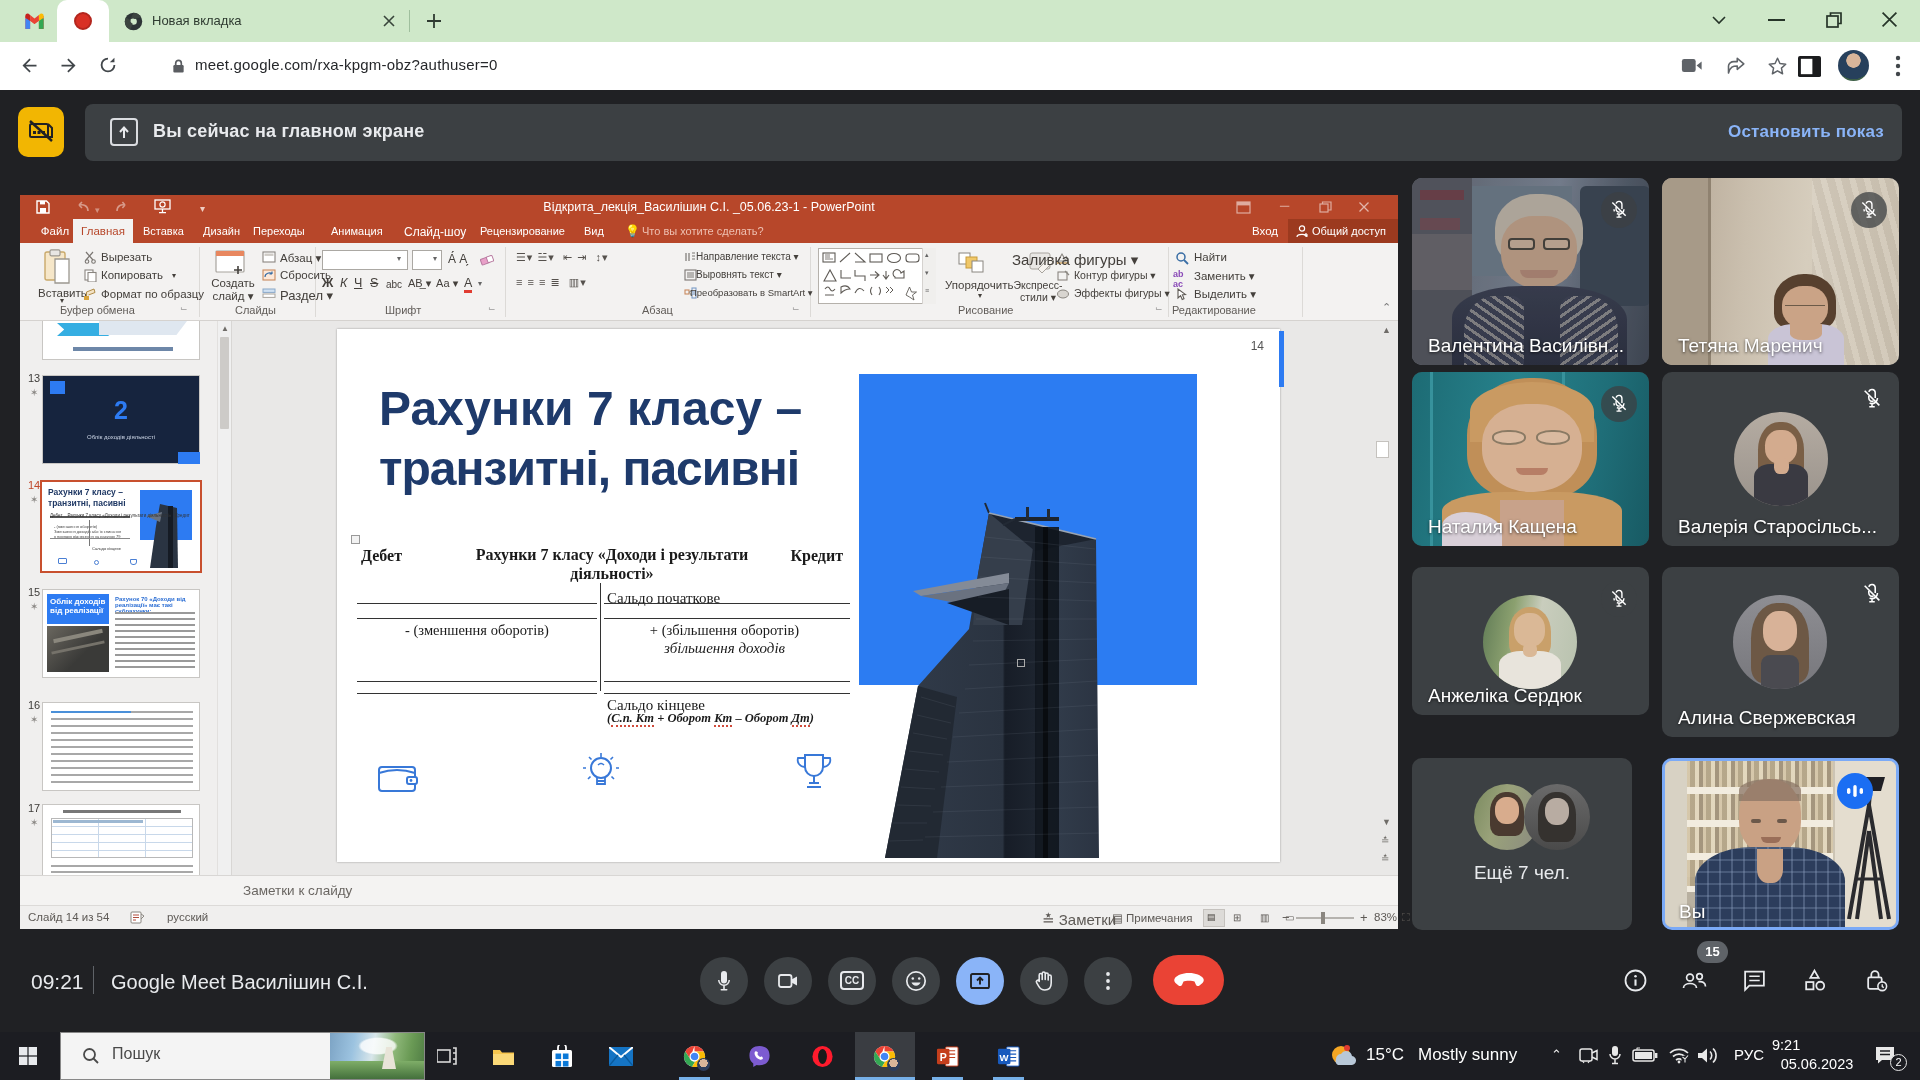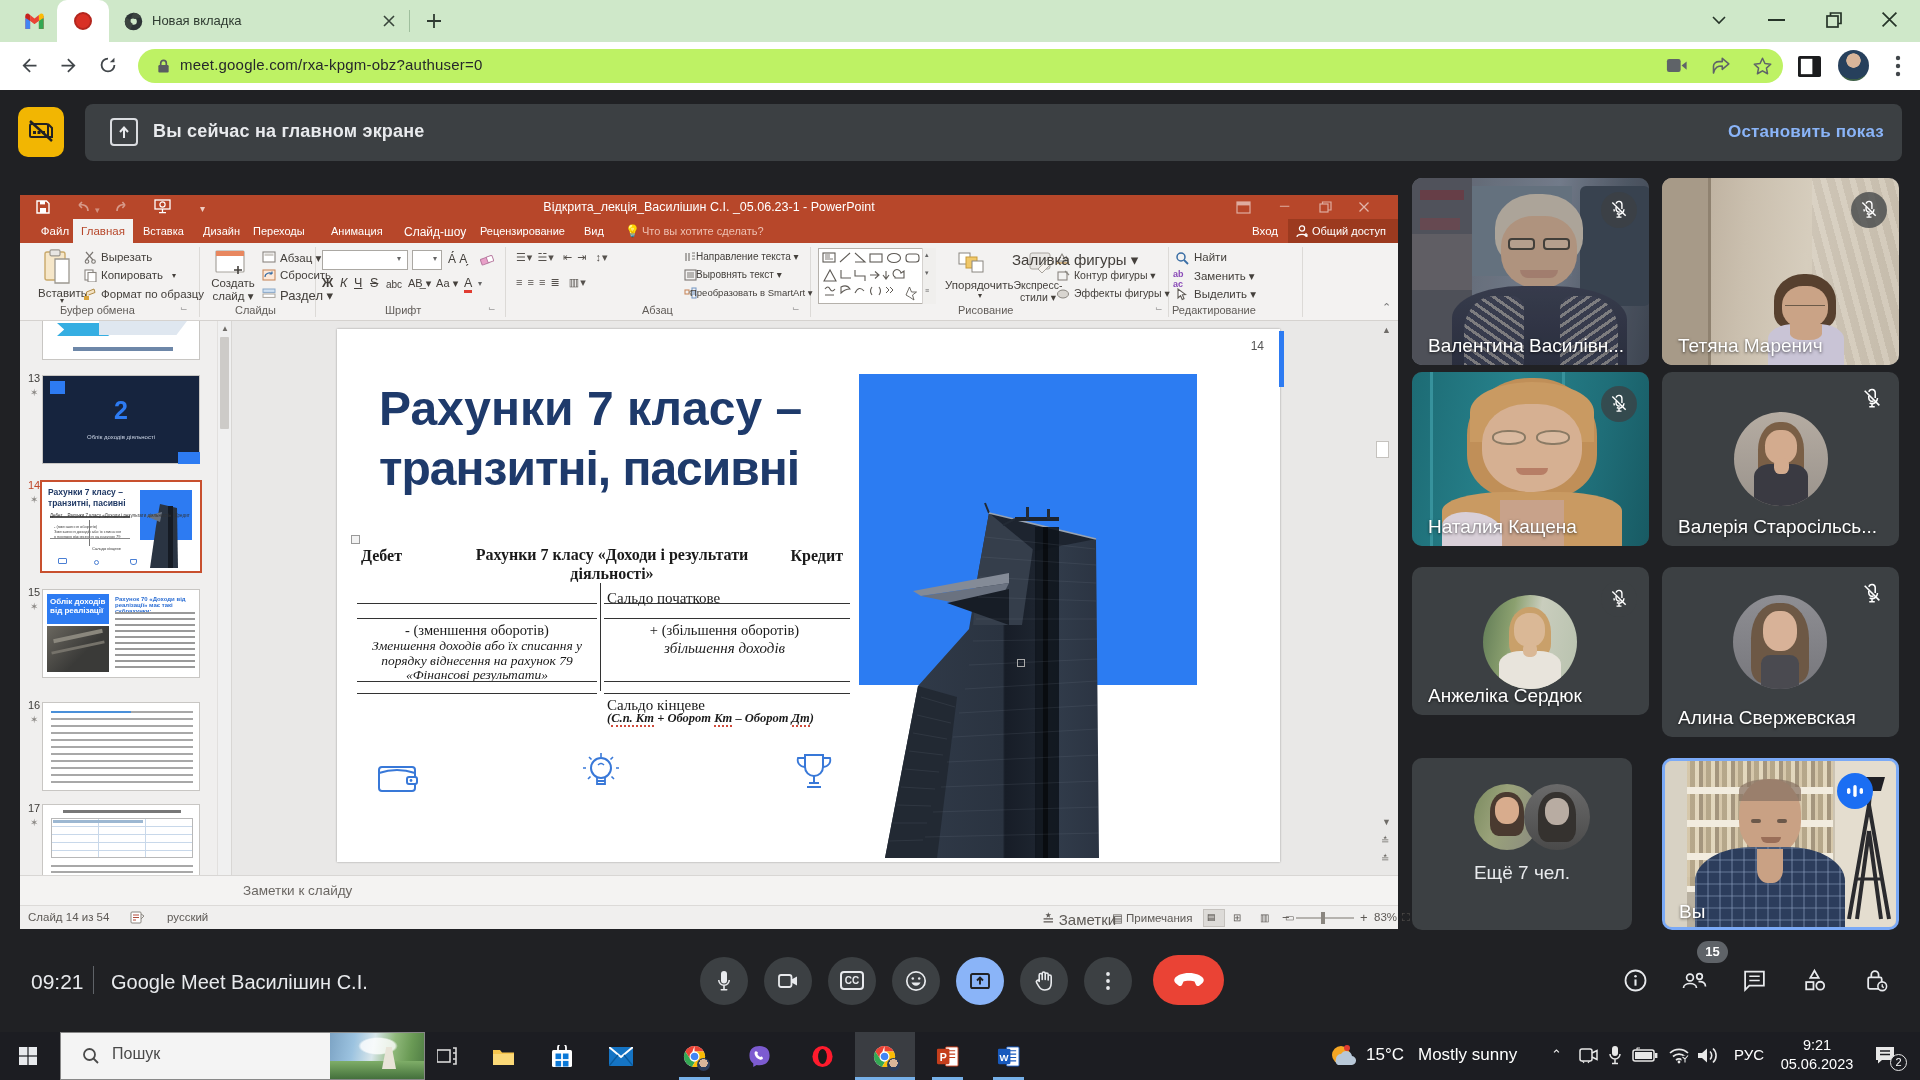--- a/index.html
+++ b/index.html
@@ -1,20 +1,20 @@
 <!DOCTYPE html>
 <html><head><meta charset="utf-8">
 <style>
 *{margin:0;padding:0;box-sizing:border-box;font-family:"Liberation Sans",sans-serif;}
 html,body{width:1920px;height:1080px;overflow:hidden;background:#202124;}
 .abs{position:absolute;}
 #root{position:absolute;left:0;top:0;width:1920px;height:1080px;}
 #tabstrip{position:absolute;left:0;top:0;width:1920px;height:50px;background:#cfe8c9;}
 #toolbar{position:absolute;left:0;top:42px;width:1920px;height:48px;background:#ffffff;}
-#omnibox{position:absolute;left:138px;top:49px;width:1645px;height:34px;background:#bef264;border-radius:17px;}
+#omnibox{position:absolute;left:153px;top:49px;width:1645px;height:34px;background:#ffffff;border-radius:17px;}
 #page{position:absolute;left:0;top:90px;width:1920px;height:942px;background:#202124;}
 #ybox{position:absolute;left:18px;top:17px;width:46px;height:50px;background:#f2b602;border-radius:10px;}
 #banner{position:absolute;left:85px;top:14px;width:1817px;height:57px;background:#3c4043;border-radius:8px;}
 #ppt{position:absolute;left:20px;top:105px;width:1378px;height:734px;background:#f1f0ef;}
 #ppt-title{position:absolute;left:0;top:0;width:100%;height:24px;background:#b7472a;}
 #ppt-tabs{position:absolute;left:0;top:24px;width:100%;height:24px;background:#b7472a;}
 #ppt-ribbon{position:absolute;left:0;top:48px;width:100%;height:78px;background:#f3f2f1;border-bottom:1px solid #d5d2cf;}
 #ppt-body{position:absolute;left:0;top:126px;width:100%;height:554px;}
 #thumbs{position:absolute;left:0;top:0;width:197px;height:554px;background:#f0efee;overflow:hidden;}
 #thumbscroll{position:absolute;left:197px;top:0;width:14px;height:554px;background:#f0f0f0;border-left:1px solid #e2e0de;}
@@ -503,21 +503,20 @@
               <div class="abs" style="left:4px;top:8px;font-size:16px;font-weight:bold">Дебет</div>
               <div class="abs" style="right:14px;top:8px;font-size:16px;font-weight:bold">Кредит</div>
               <div class="abs" style="left:90px;top:6px;width:330px;text-align:center;font-size:16px;font-weight:bold;line-height:1.2">Рахунки 7 класу «Доходи і результати<br>діяльності»</div>
               <div class="abs" style="left:243px;top:44px;width:1px;height:108px;background:#333"></div>
               <div class="abs" style="left:250px;top:51px;font-size:15px">Сальдо початкове</div>
               <div class="abs" style="left:0px;top:64px;width:240px;height:1px;background:#333"></div>
               <div class="abs" style="left:247px;top:64px;width:246px;height:1px;background:#333"></div>
               <div class="abs" style="left:0px;top:79px;width:240px;height:1px;background:#333"></div>
               <div class="abs" style="left:247px;top:79px;width:246px;height:1px;background:#333"></div>
               <div class="abs" style="left:5px;top:83px;width:230px;text-align:center;font-size:14.5px;white-space:nowrap">- (зменшення оборотів)</div>
-              <div class="abs" style="left:5px;top:100px;width:230px;text-align:center;font-size:13.5px;font-style:italic;line-height:14.5px;white-space:nowrap">Зменшення доходів або їх списання у<br>порядку віднесення на рахунок 79<br>«Фінансові результати»</div>
               <div class="abs" style="left:255px;top:83px;width:225px;text-align:center;font-size:14.5px;white-space:nowrap">+ (збільшення оборотів)</div>
               <div class="abs" style="left:255px;top:101px;width:225px;text-align:center;font-size:15px;font-style:italic">збільшення доходів</div>
               <div class="abs" style="left:0px;top:142px;width:240px;height:1px;background:#333"></div>
               <div class="abs" style="left:247px;top:142px;width:246px;height:1px;background:#333"></div>
               <div class="abs" style="left:0px;top:154px;width:240px;height:1px;background:#333"></div>
               <div class="abs" style="left:247px;top:154px;width:246px;height:1px;background:#333"></div>
               <div class="abs" style="left:250px;top:158px;font-size:15px">Сальдо кінцеве</div>
               <div class="abs" style="left:250px;top:172px;font-size:12.5px;font-weight:bold;font-style:italic;white-space:nowrap">(<span style="border-bottom:2px dotted #d04a3a">С.п. Кт</span> + Оборот <span style="border-bottom:2px dotted #d04a3a">Кт</span> – Оборот <span style="border-bottom:2px dotted #d04a3a">Дт</span>)</div>
             </div>
             <div class="abs" style="left:14px;top:206px;width:9px;height:9px;border:1px solid #999;background:#f2f2f2"></div>
@@ -924,21 +923,21 @@
         <path d="M2 7 A13 13 0 0 1 20 7 M5 10.5 A9 9 0 0 1 17 10.5 M8 14 A5 5 0 0 1 14 14" fill="none" stroke="#e8e8e8" stroke-width="1.7"></path>
         <circle cx="11" cy="16" r="1.4" fill="#e8e8e8"></circle>
         <circle cx="17" cy="13" r="3.6" fill="#1c1d22"></circle>
         <path d="M14.5 11 L17 13 L20 9.5 M17 13 L17 16.5" stroke="#e8e8e8" stroke-width="1.1" fill="none"></path>
       </svg>
     <svg class="abs" style="left:1697px;top:14px" width="24" height="19" viewBox="0 0 24 19">
         <path d="M1 7 L5 7 L10 2.5 L10 16.5 L5 12 L1 12 Z" fill="#e8e8e8"></path>
         <path d="M13 5.5 A5.5 5.5 0 0 1 13 13.5 M16 2.5 A9.5 9.5 0 0 1 16 16.5" fill="none" stroke="#e8e8e8" stroke-width="1.6"></path>
       </svg>
     <div class="abs" style="left:1734px;top:14px;font-size:15px;color:#fff">РУС</div>
-    <div class="abs" style="left:1772px;top:5px;width:90px;text-align:center;font-size:14.5px;color:#fff">9:21</div>
+    <div class="abs" style="left:1772px;top:5px;width:90px;text-align:left;font-size:14.5px;color:#fff">9:21</div>
     <div class="abs" style="left:1772px;top:24px;width:90px;text-align:center;font-size:14.5px;color:#fff">05.06.2023</div>
     <svg class="abs" style="left:1874px;top:13px" width="22" height="20" viewBox="0 0 22 20">
         <path d="M2 2 L20 2 L20 15 L8 15 L4 18.5 L4 15 L2 15 Z" fill="#e8e8e8"></path>
         <path d="M6 6 L16 6 M6 9.5 L16 9.5" stroke="#1c1d22" stroke-width="1.4"></path>
       </svg>
     <div class="abs" style="left:1890px;top:22px;width:17px;height:17px;border-radius:50%;background:#1c1d22;border:1.5px solid #e8e8e8;color:#fff;font-size:11px;text-align:center;line-height:15px">2</div>
   </div>
 </div>
 
 </body></html>

